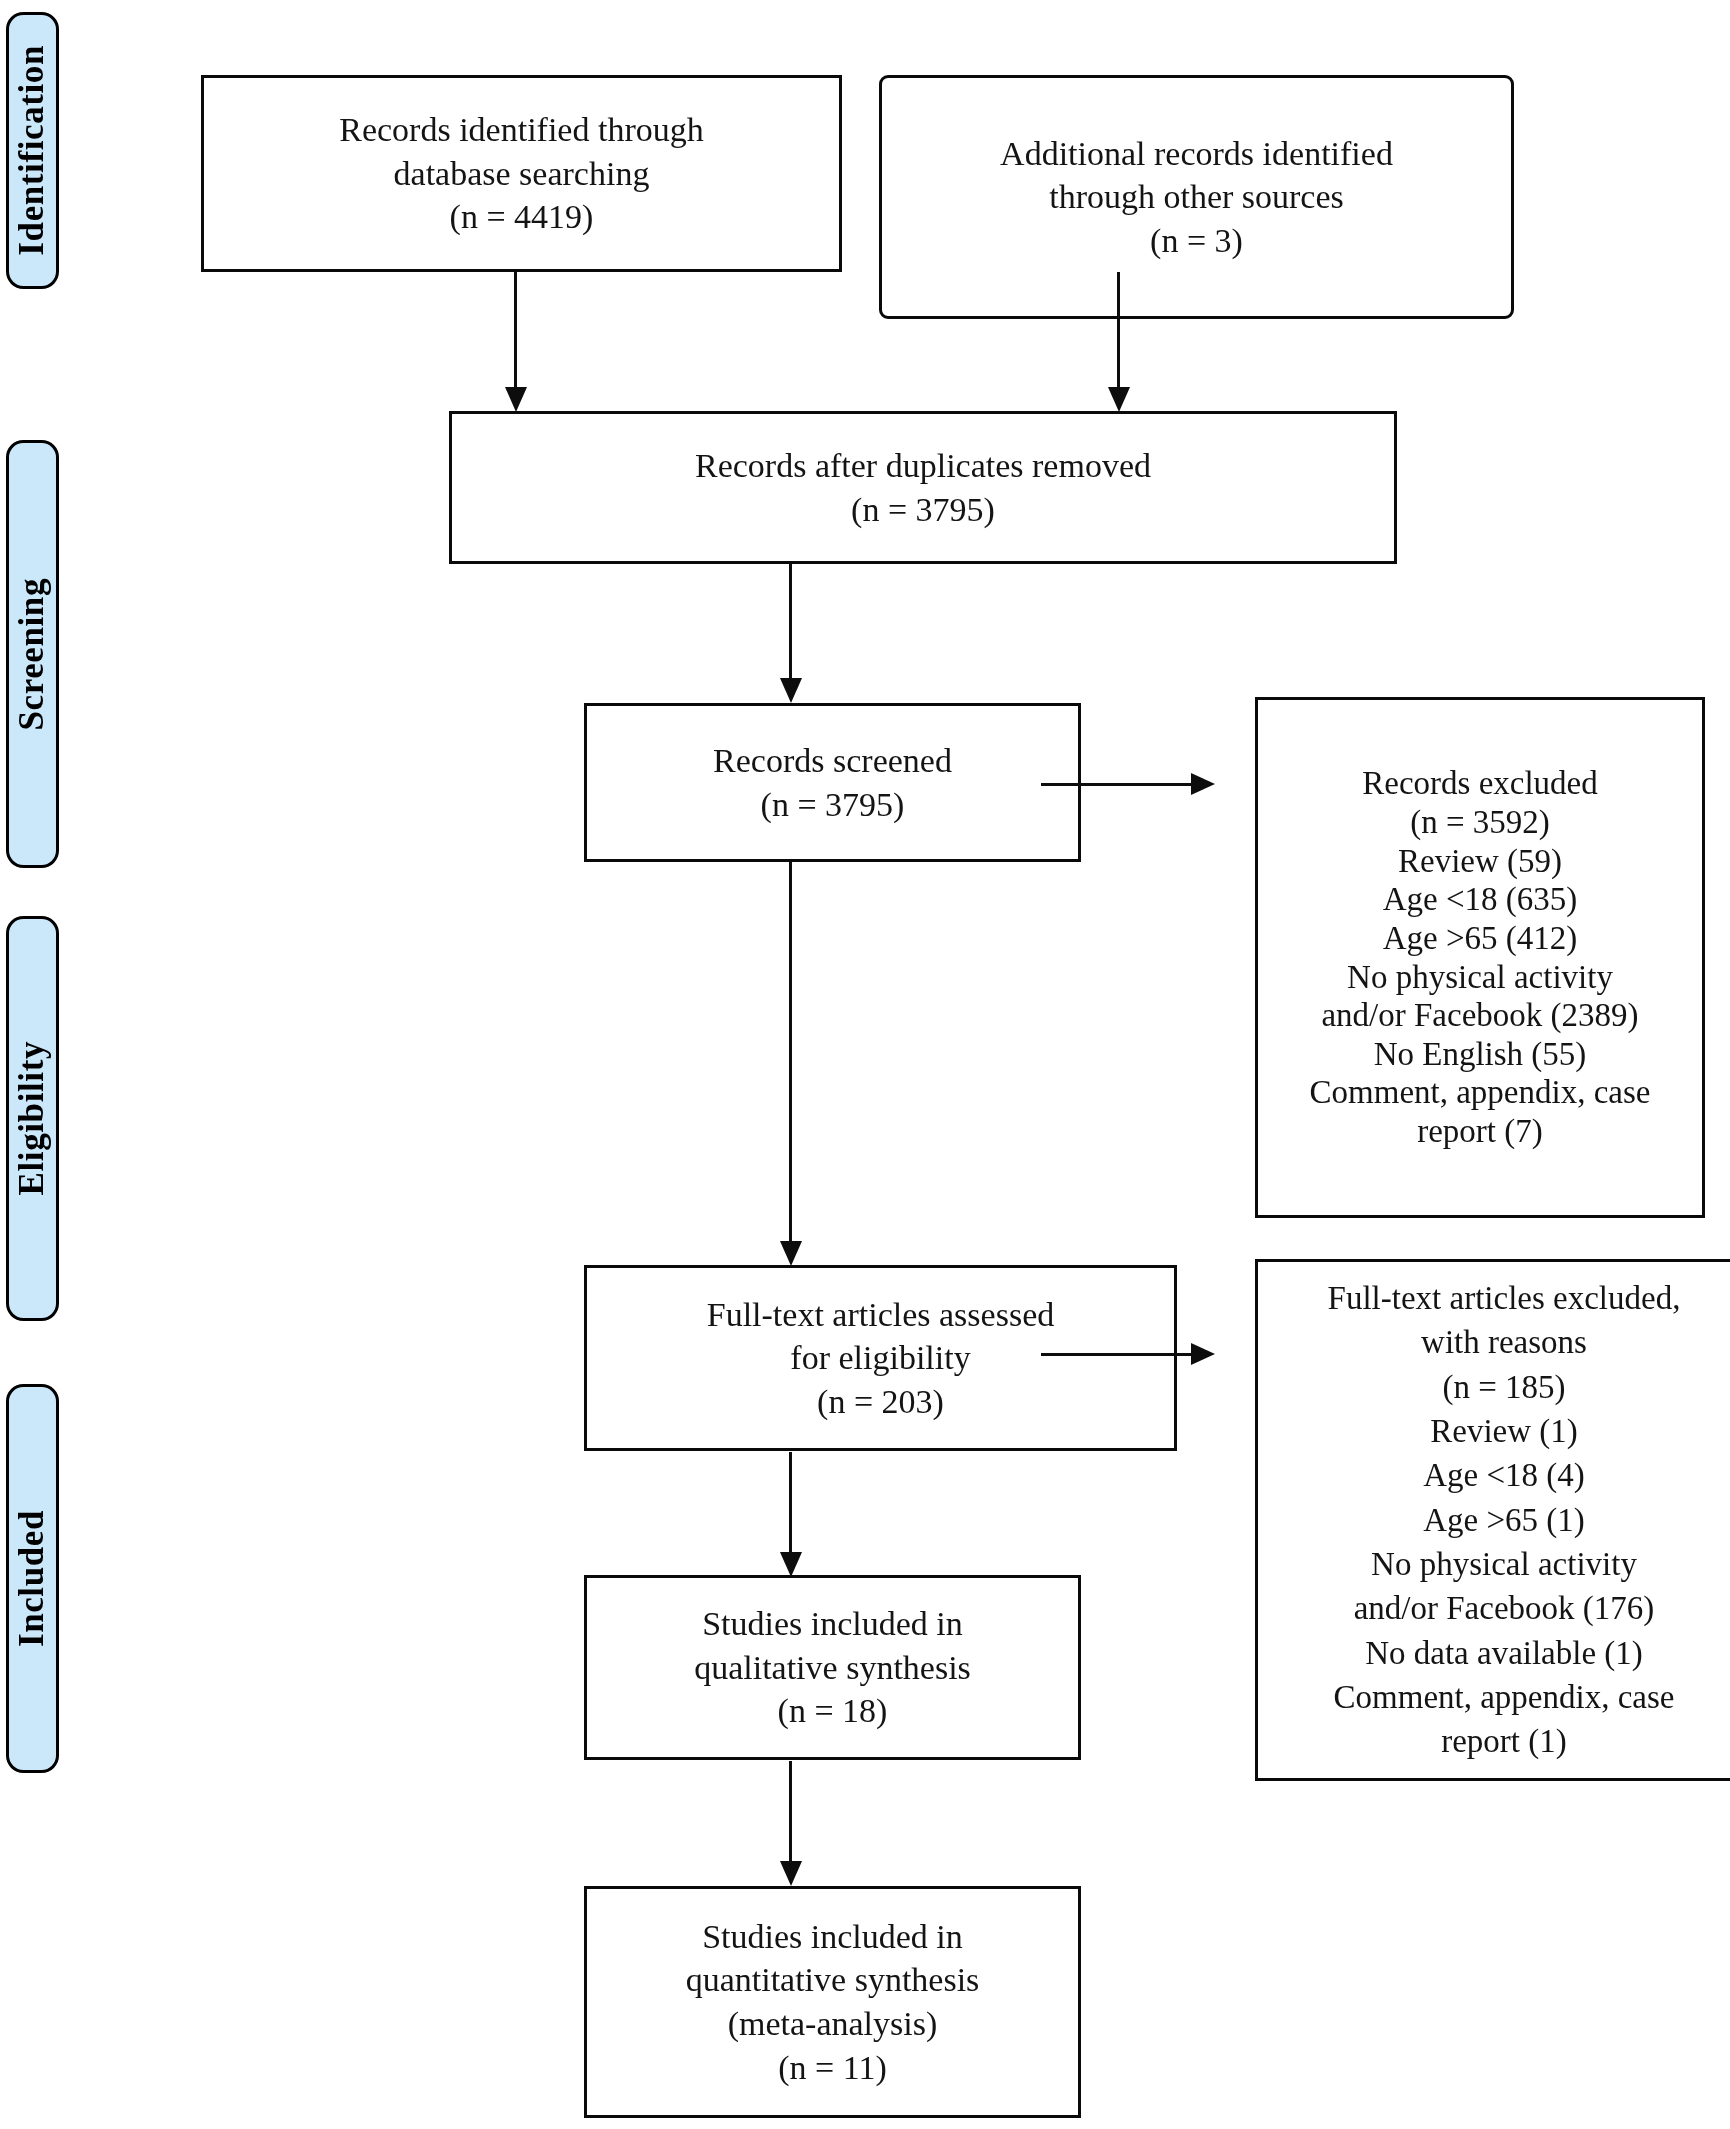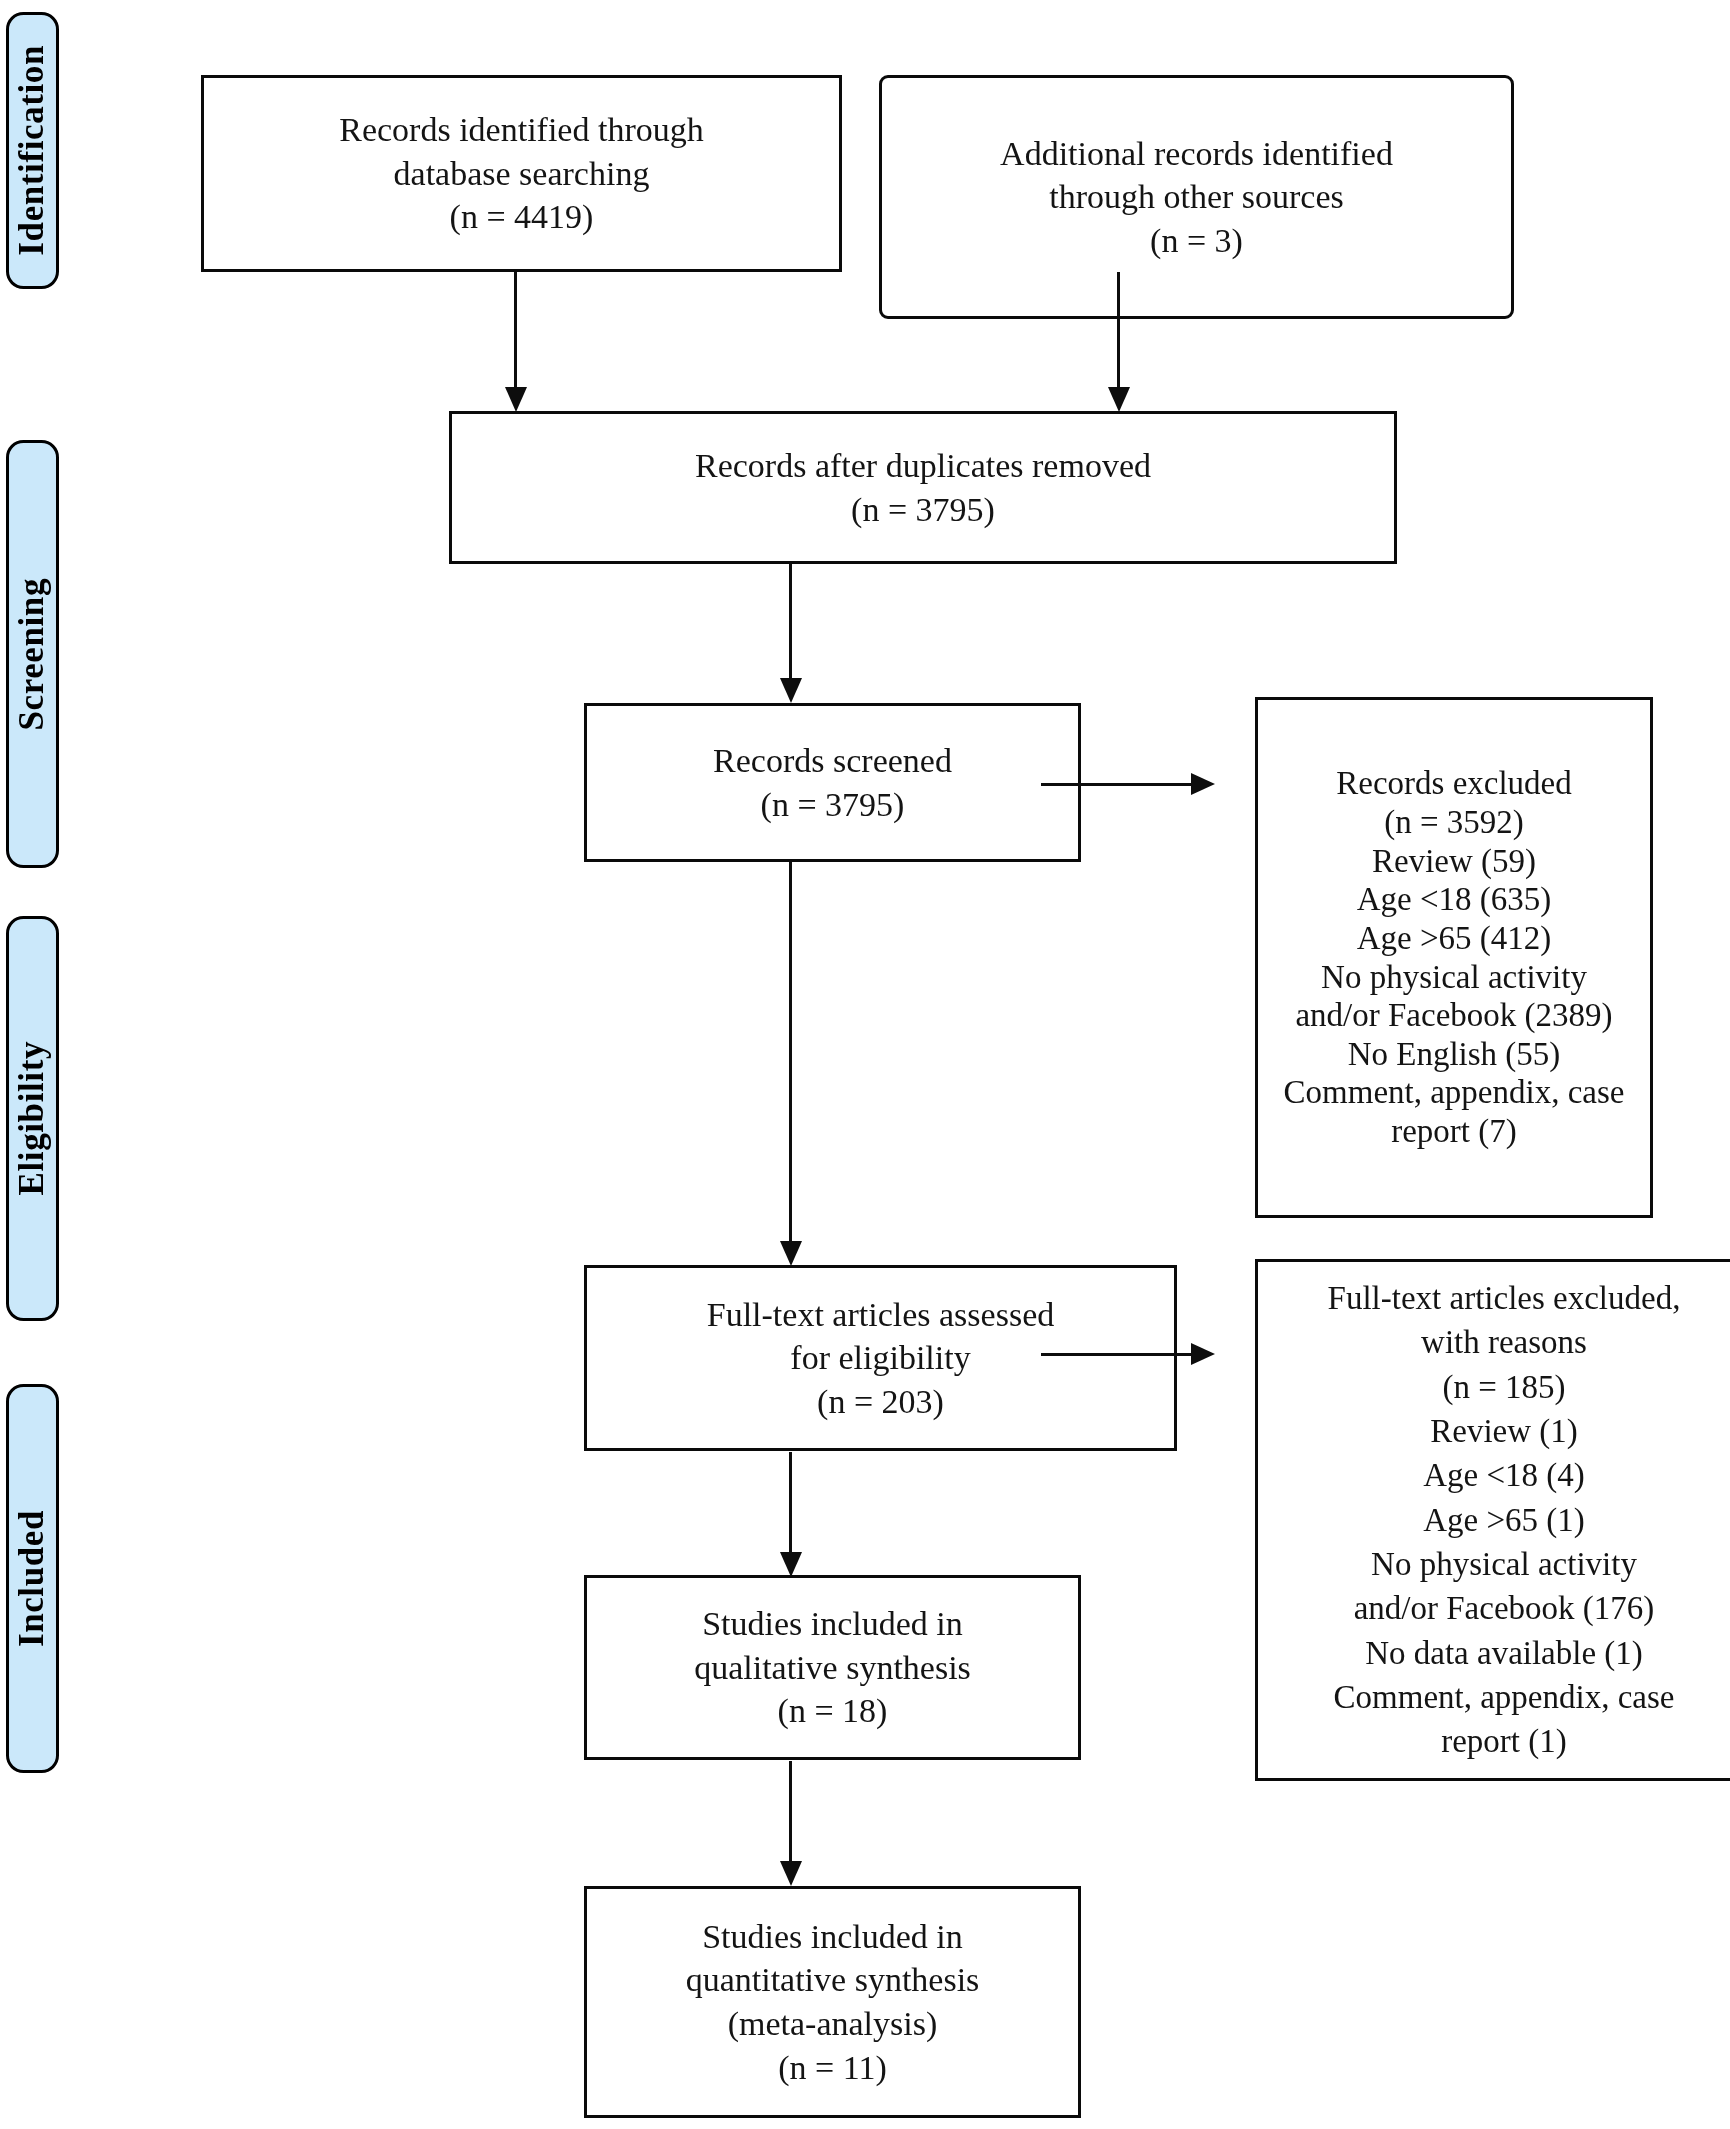--- a/index.html
+++ b/index.html
@@ -137,21 +137,21 @@
   </div>
 
   <div class="v-line" style="left:789px; top:564px; height:117px;"></div>
   <div class="arrow-down" style="left:780px; top:678px;"></div>
 
   <div class="flow-box" style="left:544px; top:703px; width:497px; height:159px;">
     <div class="line">Records screened</div>
     <div class="line">(n = 3795)</div>
   </div>
 
-  <div class="flow-box dense" style="left:1215px; top:697px; width:398px; height:521px;">
+  <div class="flow-box dense" style="left:1215px; top:697px; width:450px; height:521px;">
     <div class="line">Records excluded</div>
     <div class="line">(n = 3592)</div>
     <div class="line">Review (59)</div>
     <div class="line">Age &lt;18 (635)</div>
     <div class="line">Age &gt;65 (412)</div>
     <div class="line">No physical activity</div>
     <div class="line">and/or Facebook (2389)</div>
     <div class="line">No English (55)</div>
     <div class="line">Comment, appendix, case</div>
     <div class="line">report (7)</div>

